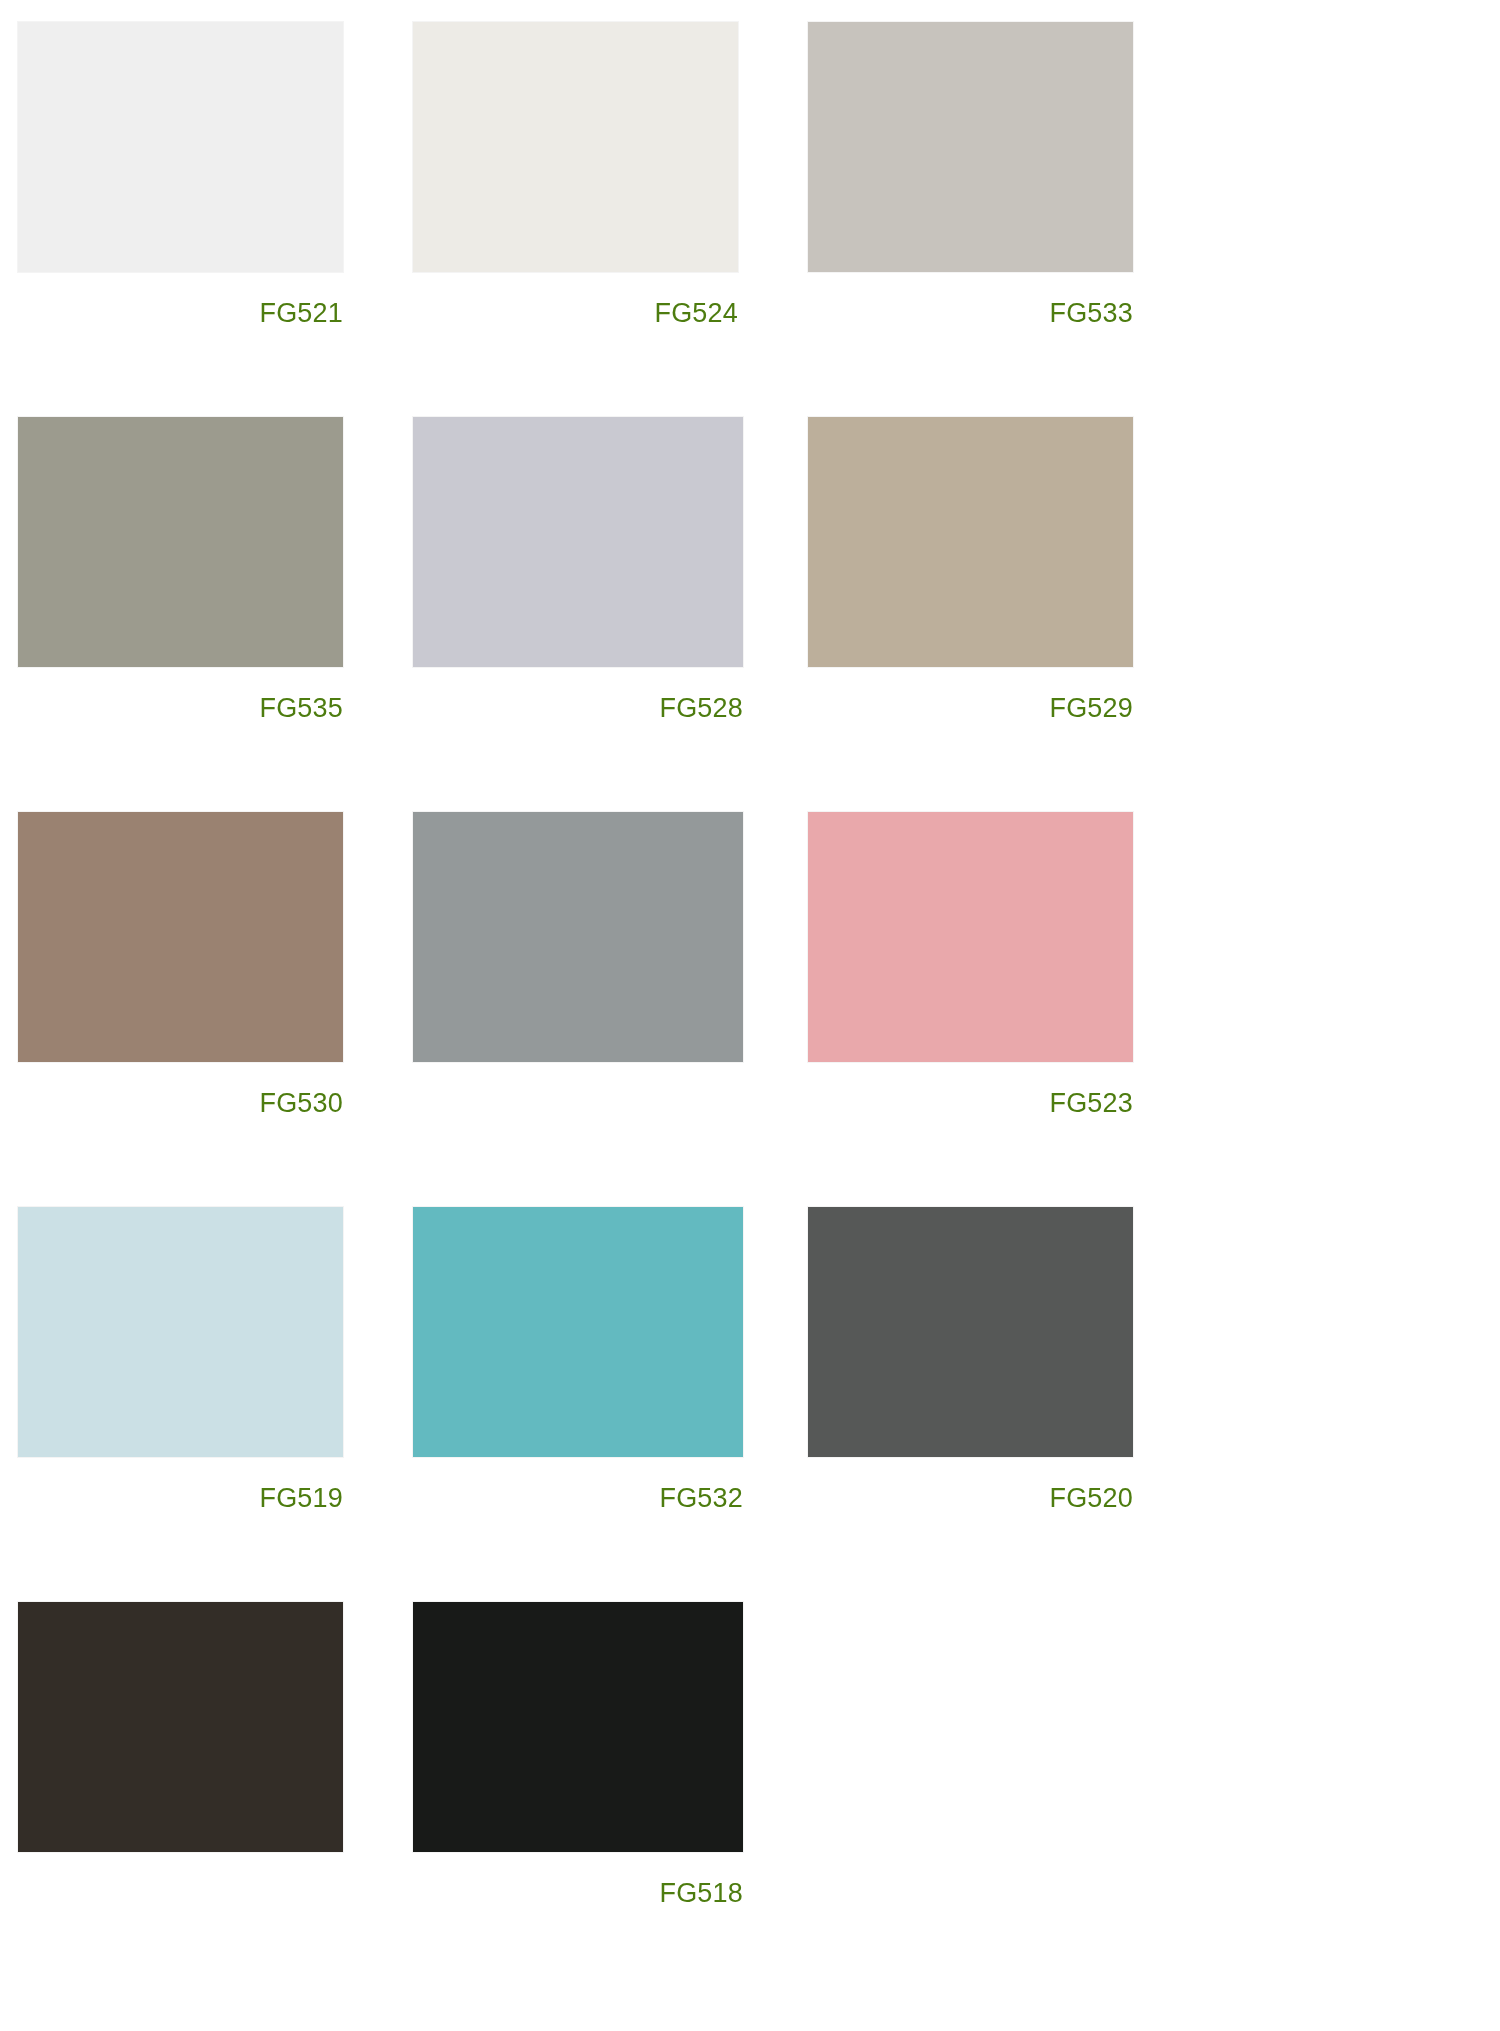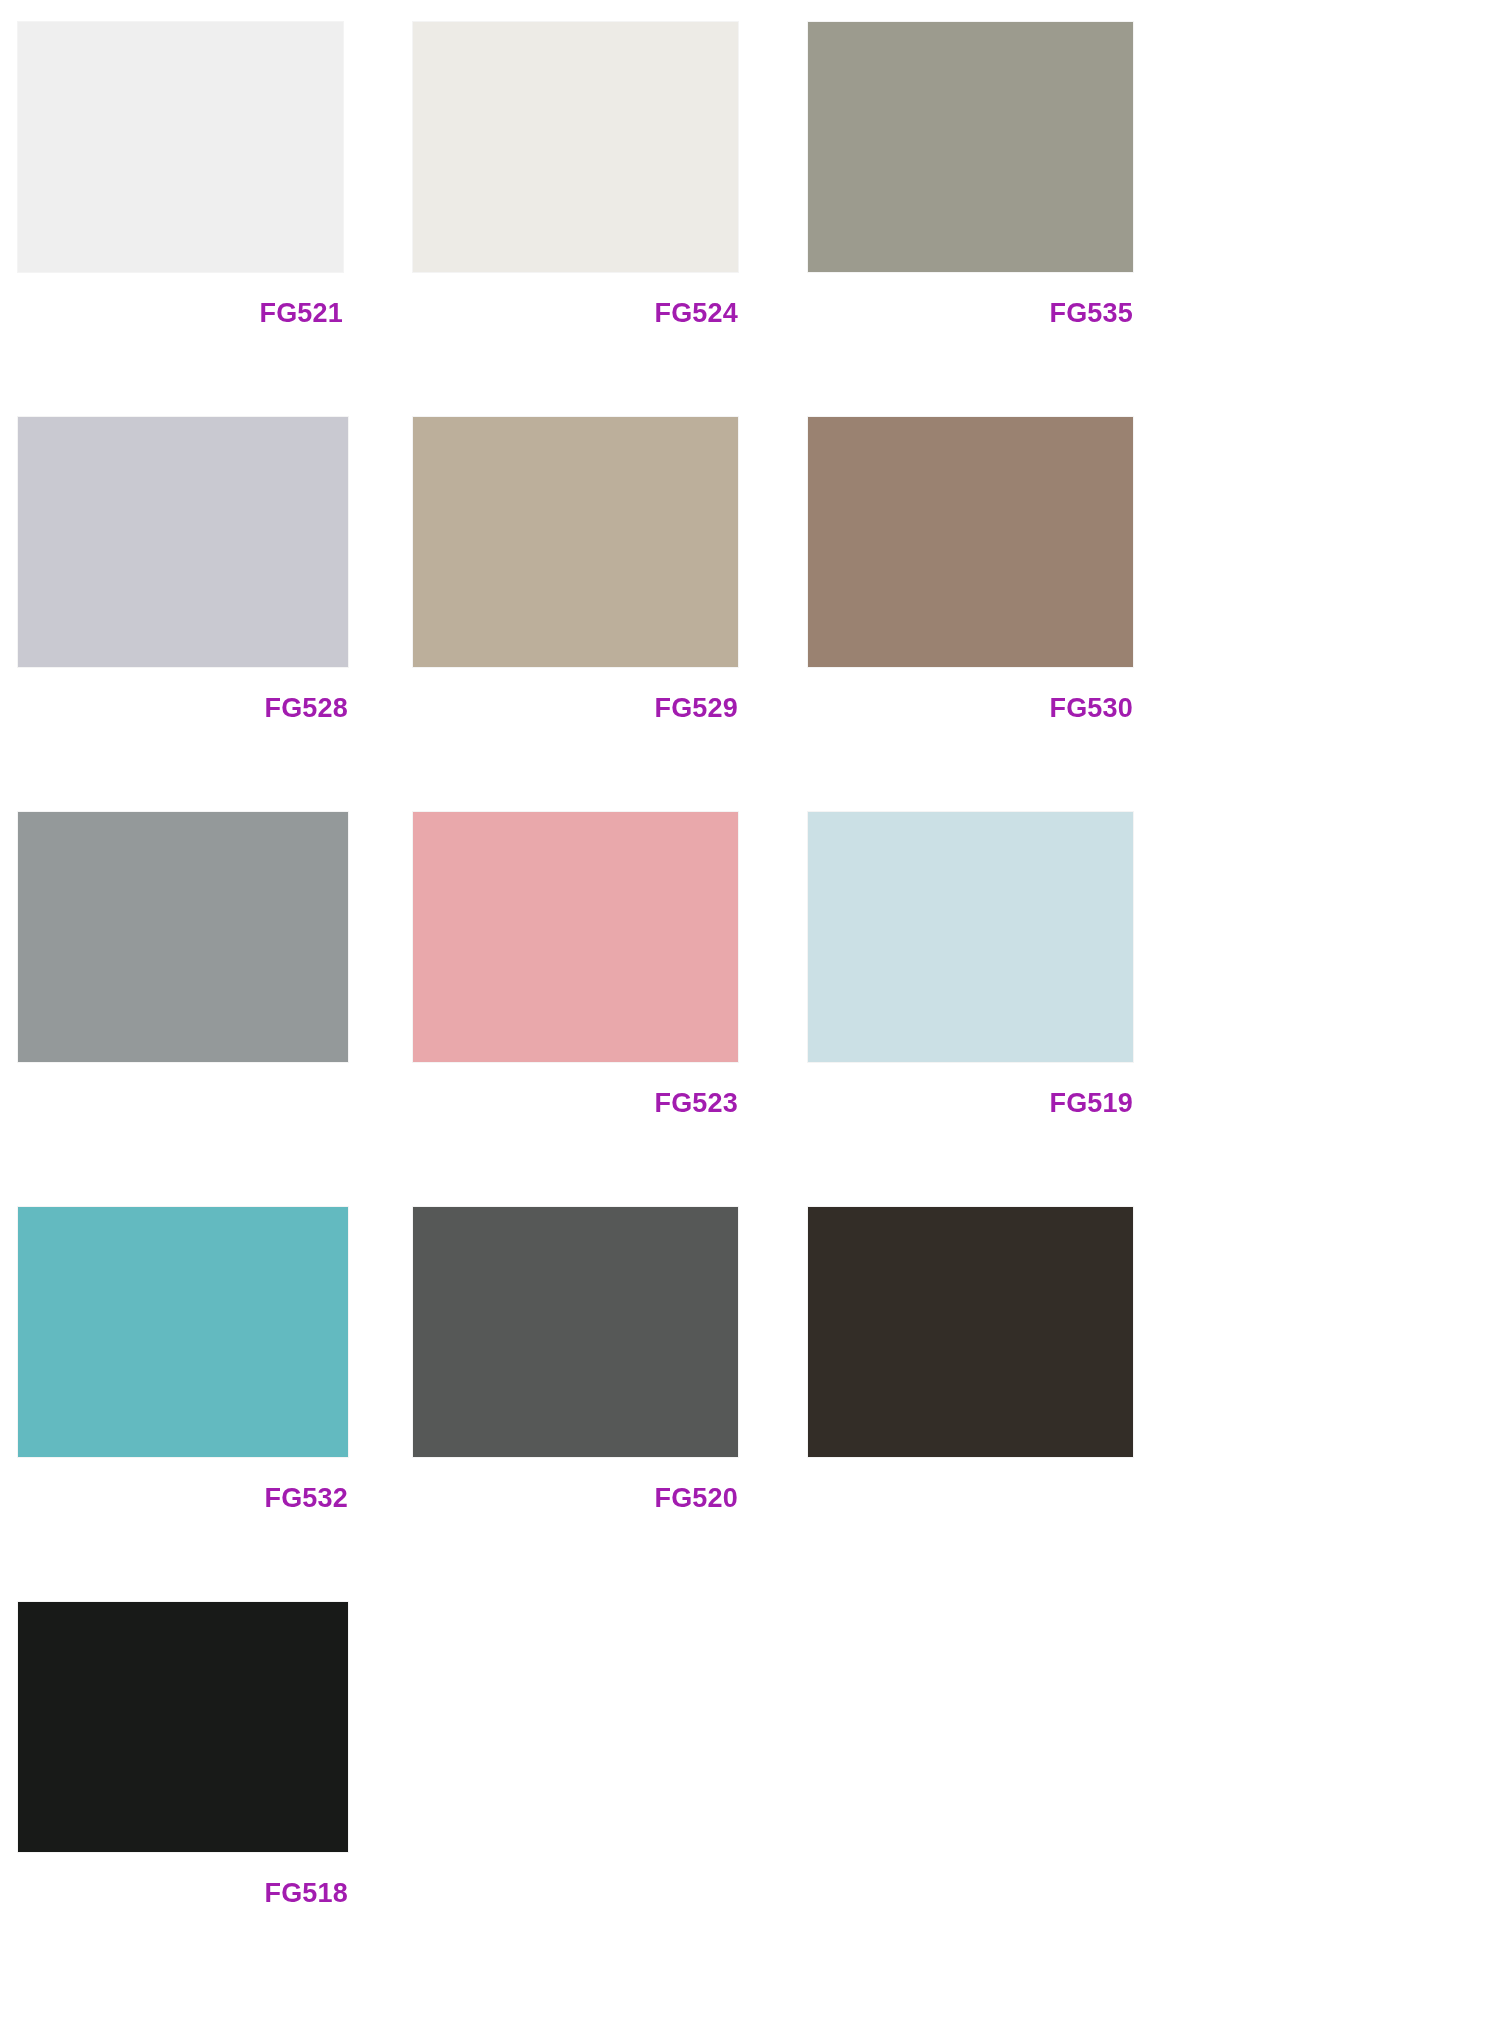--- a/index.html
+++ b/index.html
@@ -47,22 +47,22 @@
     box-sizing: border-box;
     display: block;
     box-shadow: 0 0 0 1px rgba(0,0,0,0.045);
   }
   .swatch-label {
     display: block;
     width: 100%;
     text-align: right;
     font-family: "Liberation Sans", "DejaVu Sans", sans-serif;
     font-size: 27px;
-    font-weight: 700;
-    color: #a21caf;
+    font-weight: 400;
+    color: #4d7c0f;
     letter-spacing: 0.2px;
     line-height: 1;
     padding-top: 28px;
     box-sizing: border-box;
     white-space: nowrap;
   }
 </style>
 </head>
 <body>
 
@@ -71,20 +71,24 @@
 
     <div class="swatch-cell">
       <div class="swatch-chip" style="background-color: rgb(239, 239, 239);"></div>
       <span class="swatch-label">FG521</span>
     </div>
     <div class="swatch-cell">
       <div class="swatch-chip" style="background-color: rgb(237, 235, 230);"></div>
       <span class="swatch-label">FG524</span>
     </div>
 
+    <div class="swatch-cell">
+      <div class="swatch-chip" style="background-color: rgb(199, 195, 189);"></div>
+      <span class="swatch-label">FG533</span>
+    </div>
     <div class="swatch-cell">
       <div class="swatch-chip" style="background-color: rgb(156, 155, 142);"></div>
       <span class="swatch-label">FG535</span>
     </div>
     <div class="swatch-cell wide">
       <div class="swatch-chip" style="background-color: rgb(201, 201, 209);"></div>
       <span class="swatch-label">FG528</span>
     </div>
 
     <div class="swatch-cell">

